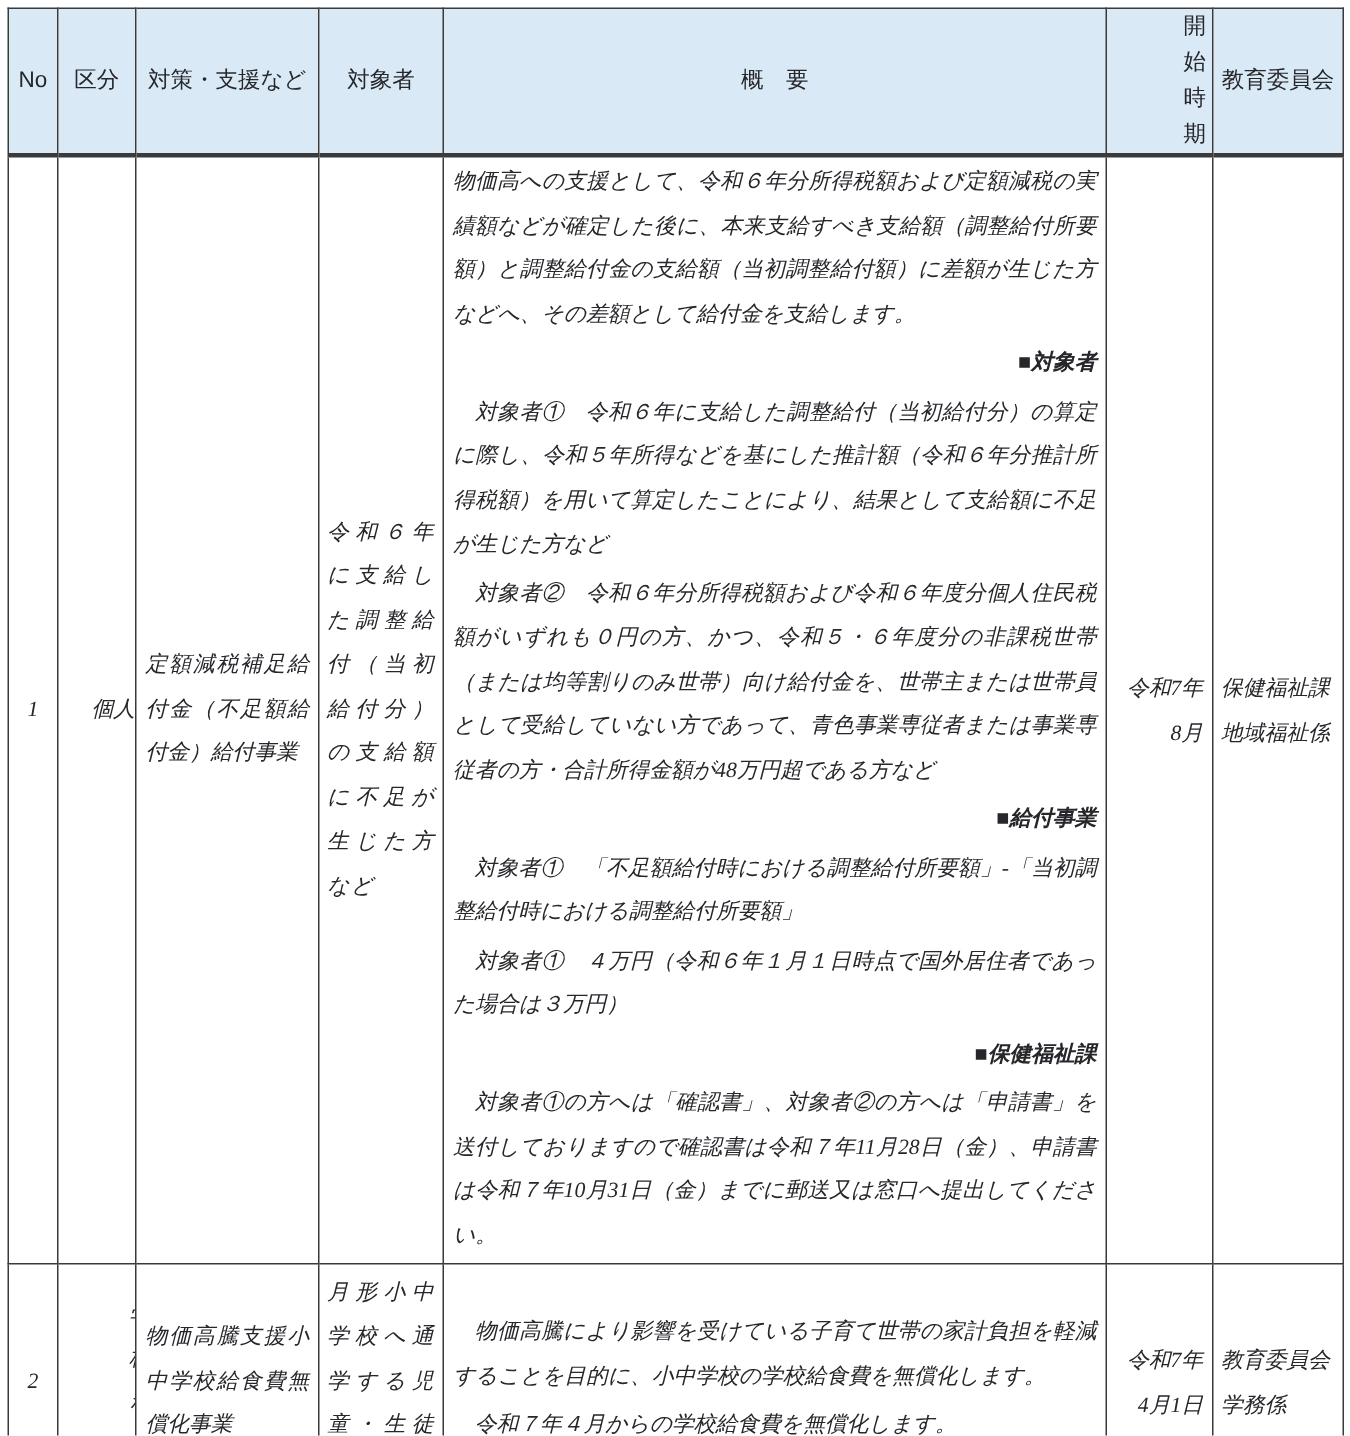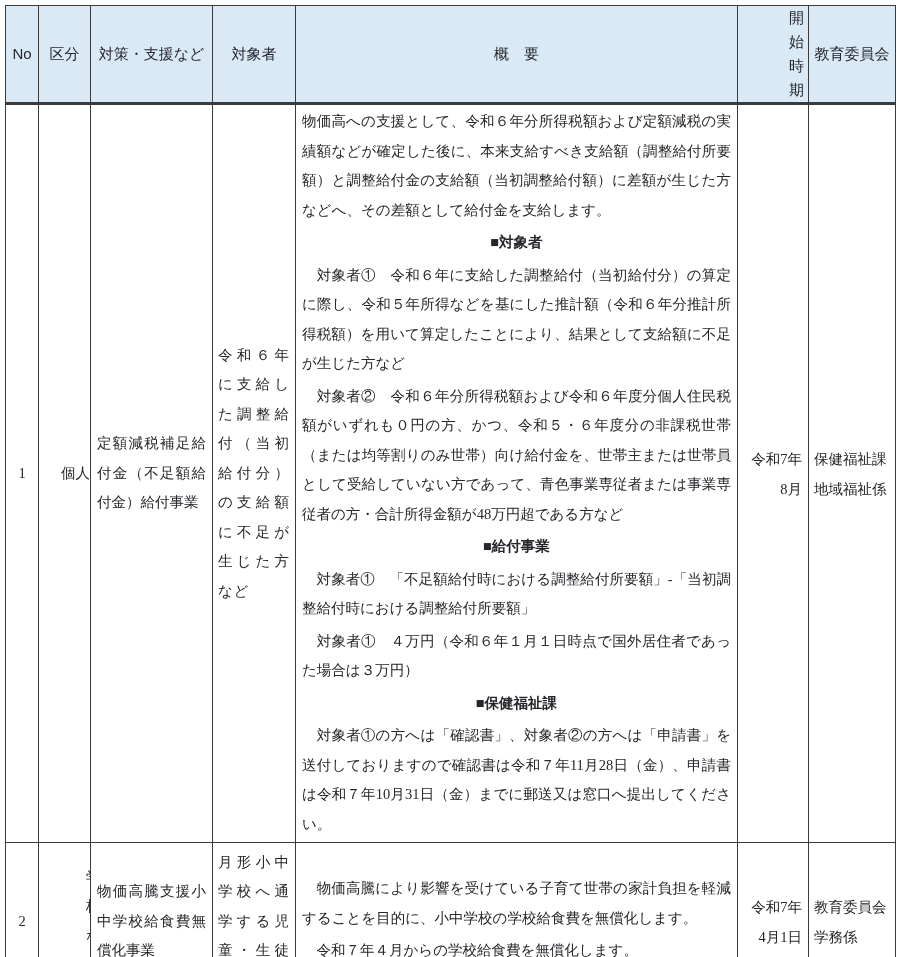--- a/index.html
+++ b/index.html
@@ -37,20 +37,21 @@
     text-align: center;
     vertical-align: middle;
     border-bottom: 3px solid #3a3a3a;
     line-height: 24px;
   }
   .preline { white-space: pre-line; padding-left: 47px; }
   tbody td {
     font-size: 14.5px;
     vertical-align: middle;
     line-height: 29.5px;
+    font-style: italic;
   }
   tr.row1 { height: 733px; }
   tr.row2 { height: 158px; }
   .cell-no { text-align: center; }
   .cell-category { text-align: right; }
   .cell-measure {
     padding: 0 6px;
     text-align: justify;
     text-justify: inter-character;
   }
@@ -70,21 +71,21 @@
   }
   .cell-overview p {
     margin: 0 0 3px 0;
     line-height: 29.5px;
     text-align: justify;
     text-justify: inter-ideograph;
   }
   .cell-overview p.sec {
     font-family: "Liberation Sans", "DejaVu Sans", sans-serif;
     font-weight: bold;
-    text-align: center;
+    text-align: right;
   }
   .cell-start {
     text-align: right;
     padding: 4px 6px;
     line-height: 30px;
     margin-top: 32px;
   }
   .cell-contact {
     text-align: left;
     padding: 0 5px;

